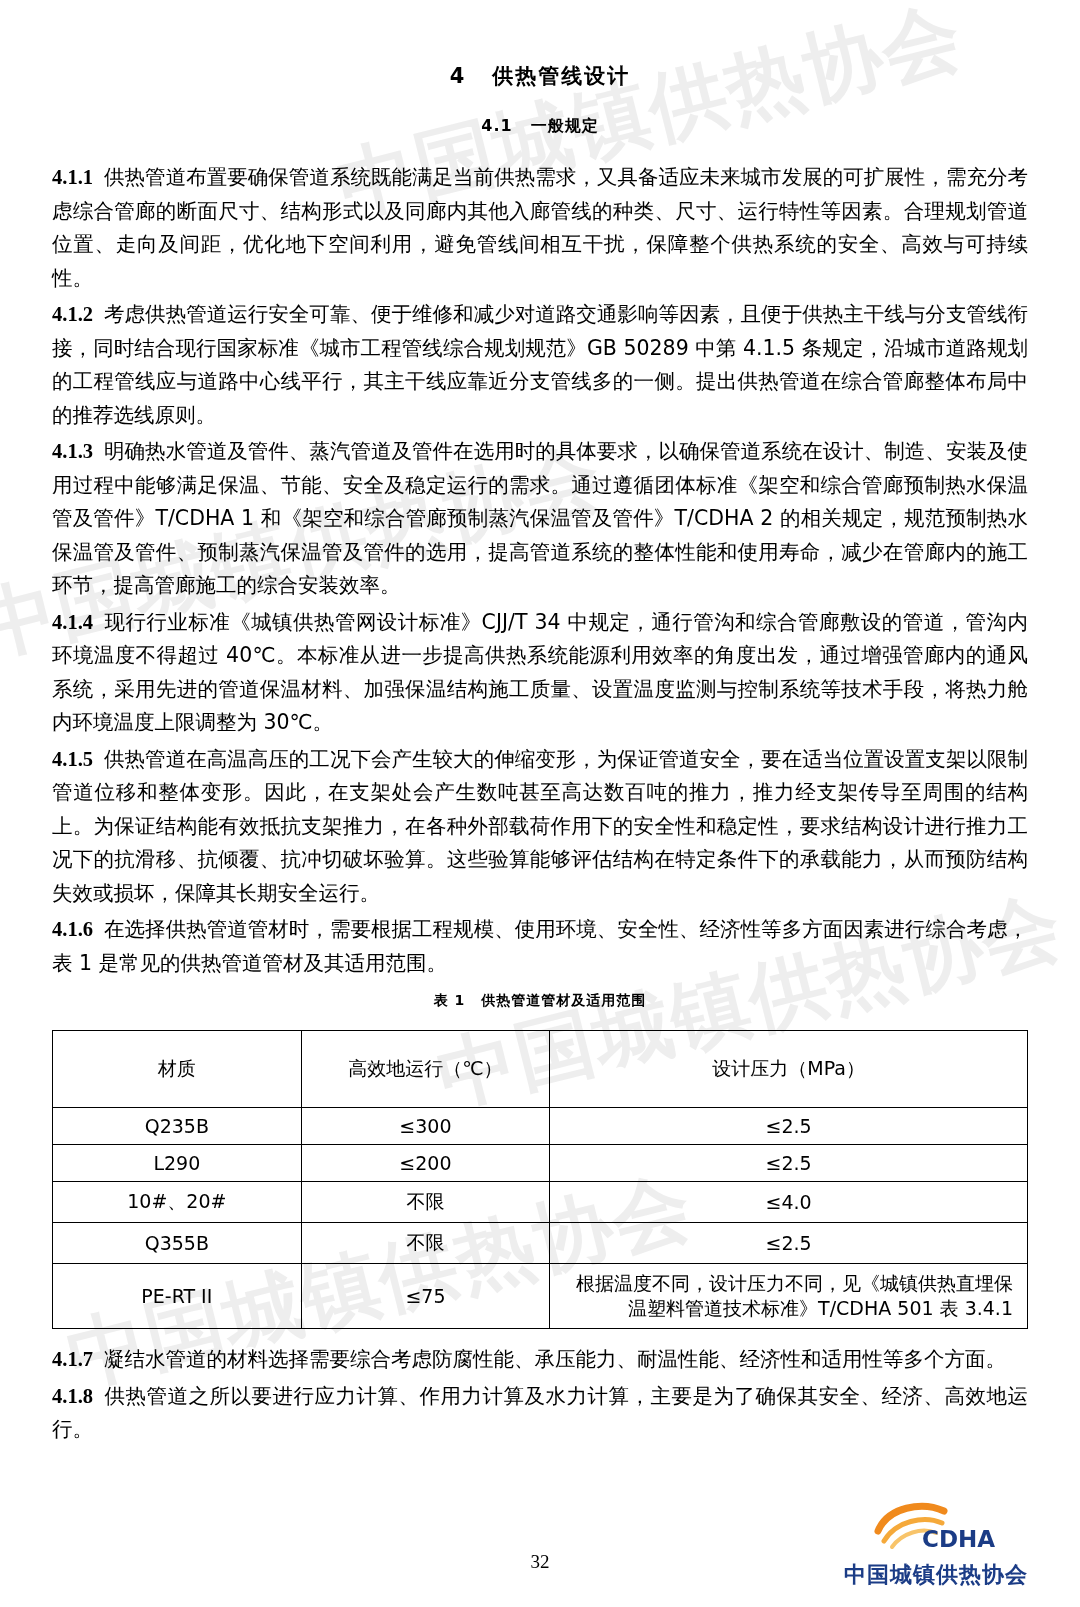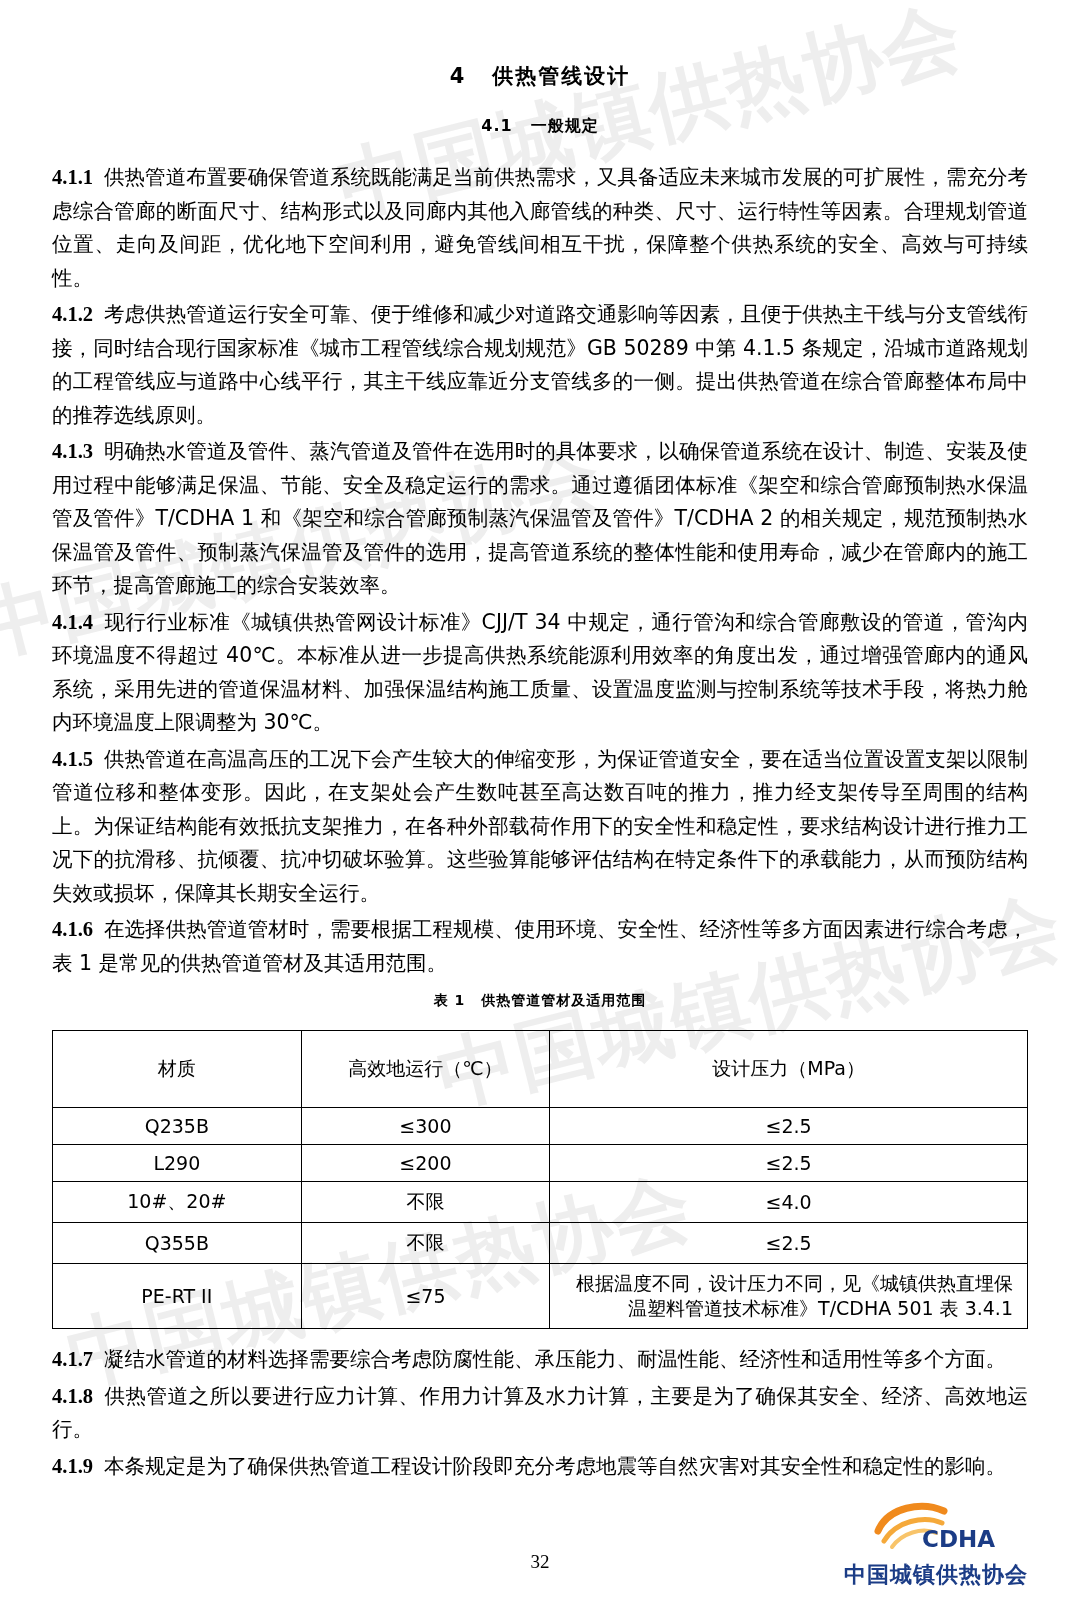--- a/index.html
+++ b/index.html
@@ -233,23 +233,20 @@
           <td class="note">根据温度不同，设计压力不同，见《城镇供热直埋保温塑料管道技术标准》T/CDHA 501 表 3.4.1</td>
         </tr>
       </tbody>
     </table>
 
     <p class="para">
       <span class="cl">4.1.7</span><span>凝结水管道的材料选择需要综合考虑防腐性能、承压能力、耐温性能、经济性和适用性等多个方面。</span>
     </p>
     <p class="para">
       <span class="cl">4.1.8</span><span>供热管道之所以要进行应力计算、作用力计算及水力计算，主要是为了确保其安全、经济、高效地运行。</span>
-    </p>
-    <p class="para">
-      <span class="cl">4.1.9</span><span>本条规定是为了确保供热管道工程设计阶段即充分考虑地震等自然灾害对其安全性和稳定性的影响。</span>
     </p>
 
   </div>
 
   <div class="page-number">32</div>
 
   <div class="footer-logo">
     <div class="logo-mark">
       <svg width="132" height="56" viewBox="0 0 132 56" xmlns="http://www.w3.org/2000/svg">
         <path d="M8 34 C 18 10, 52 4, 74 14" stroke="#f08a1d" stroke-width="7" fill="none" stroke-linecap="round"></path>

